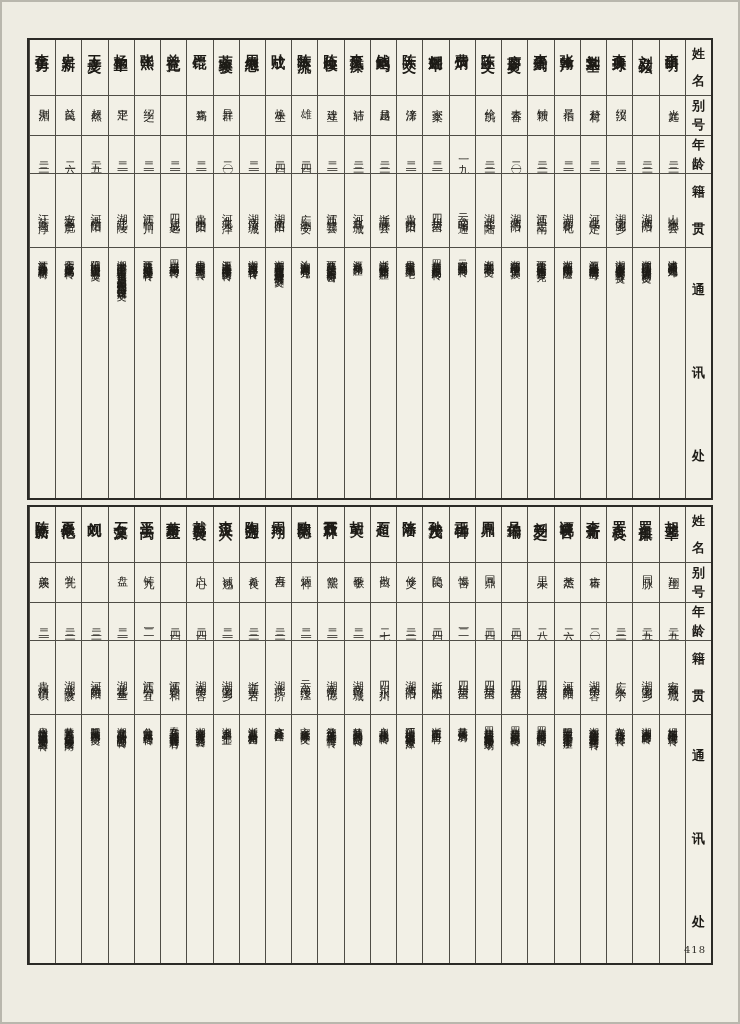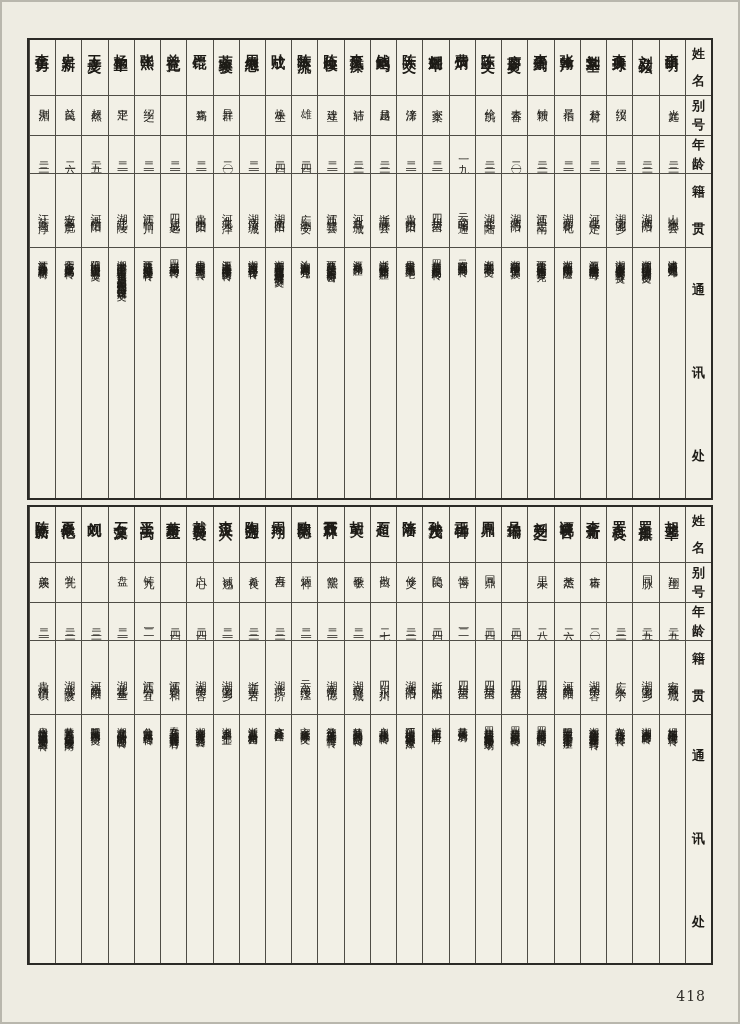--- a/index.html
+++ b/index.html
@@ -19,21 +19,21 @@
   .c-name .vtext{font-family:"DejaVu Serif",serif;font-weight:bold;font-size:14px;letter-spacing:2px;padding-top:3px;}
   .c-alias .vtext{font-size:11px;letter-spacing:2px;padding-top:4px;}
   .c-age{align-items:center;}
   .c-age .vtext{font-size:11px;letter-spacing:2px;}
   .c-native{align-items:center;}
   .c-native .vtext{font-size:11px;letter-spacing:3px;line-height:12px;max-height:46px;}
   .c-address .vtext{font-size:10px;letter-spacing:1px;line-height:12px;padding-top:4px;max-height:100%;}
   .hcell{align-items:stretch;background:#f2f0e6;}
   .hstack{display:flex;flex-direction:column;justify-content:space-around;align-items:center;height:100%;width:100%;
           font-family:"DejaVu Serif",serif;font-weight:bold;font-size:13px;color:#1d1b16;}
-  .page-number{position:absolute;top:988px;right:34px;font-family:"DejaVu Serif",serif;font-size:14px;color:#2e2c27;letter-spacing:1px;}
+  .page-number{position:absolute;top:944px;right:34px;font-family:"DejaVu Serif",serif;font-size:10px;color:#2e2c27;letter-spacing:1px;}
 </style>
 </head>
 <body>
 
 <div class="page">
   <div class="table top" id="table-top">
       <div class="col">
         <div class="cell hcell r-name">
           <div class="hstack">
             <span>姓</span>

